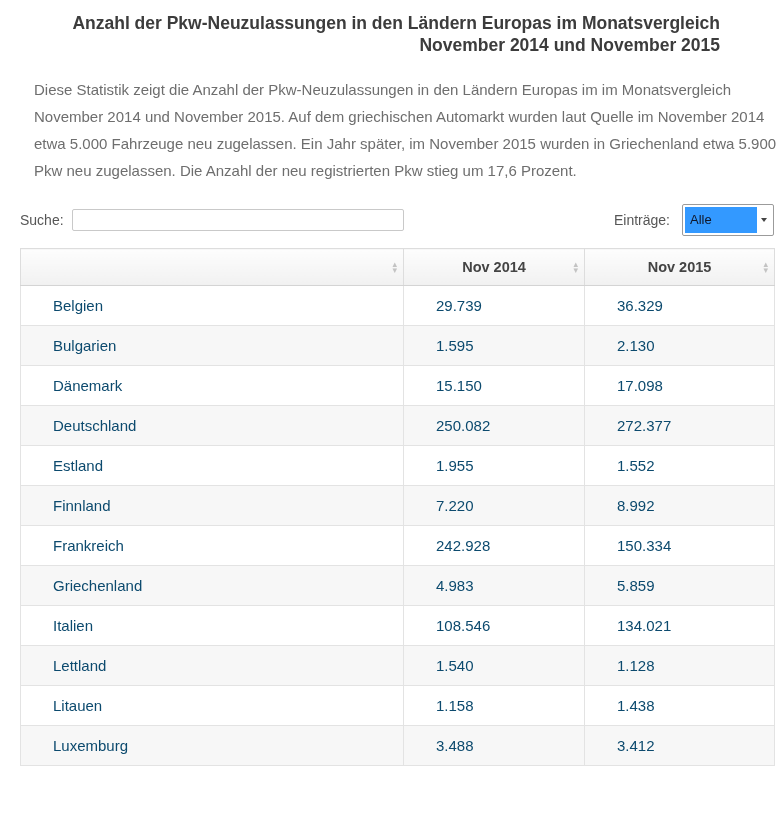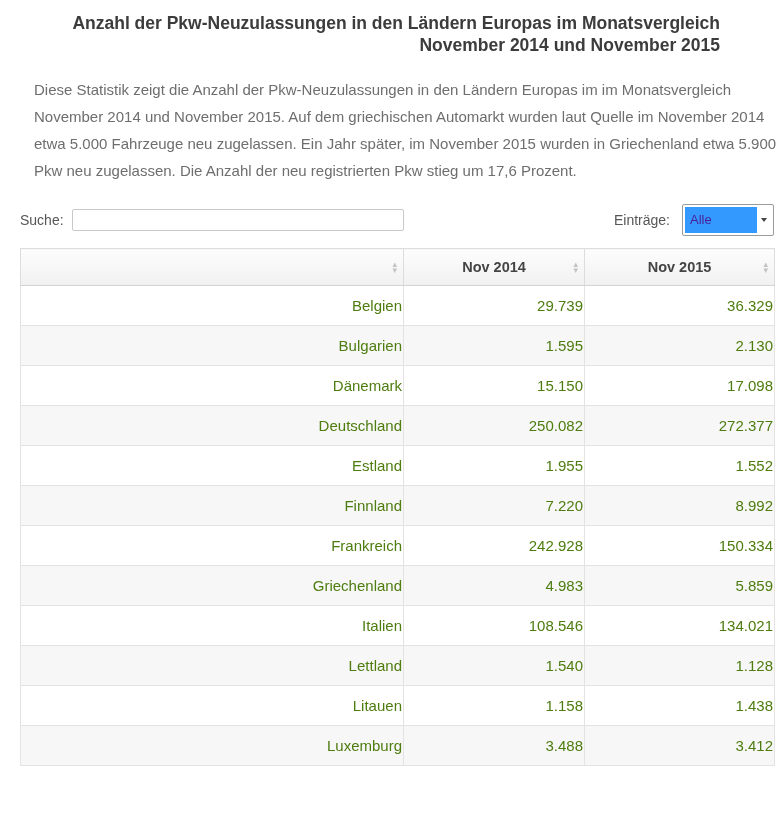--- a/index.html
+++ b/index.html
@@ -70,21 +70,21 @@
     border-radius: 2px;
     display: flex;
     align-items: stretch;
     padding: 2px;
     cursor: default;
     box-sizing: content-box;
   }
   .selected-option {
     flex: 1;
     background: #3399ff;
-    color: #4c1d95;
+    color: #0f172a;
     font-size: 13px;
     line-height: 26px;
     padding-left: 5px;
     overflow: hidden;
     white-space: nowrap;
   }
   .caret-box {
     width: 14px;
     display: flex;
     align-items: center;
@@ -129,22 +129,22 @@
     color: #c3c3c3;
     font-size: 9px;
     line-height: 6px;
     font-style: normal;
   }
   .sort-icons i { font-style: normal; }
   .data-table td {
     height: 37px;
     border: 1px solid #e3e3e3;
     font-size: 15px;
-    color: #4d7c0f;
-    text-align: right;
+    color: #0c4a6e;
+    text-align: left;
     padding-left: 32px;
   }
   .data-table tbody tr:nth-child(even) {
     background: #f7f7f7;
   }
   .data-table tbody tr:nth-child(odd) {
     background: #ffffff;
   }
 </style>
 </head>

